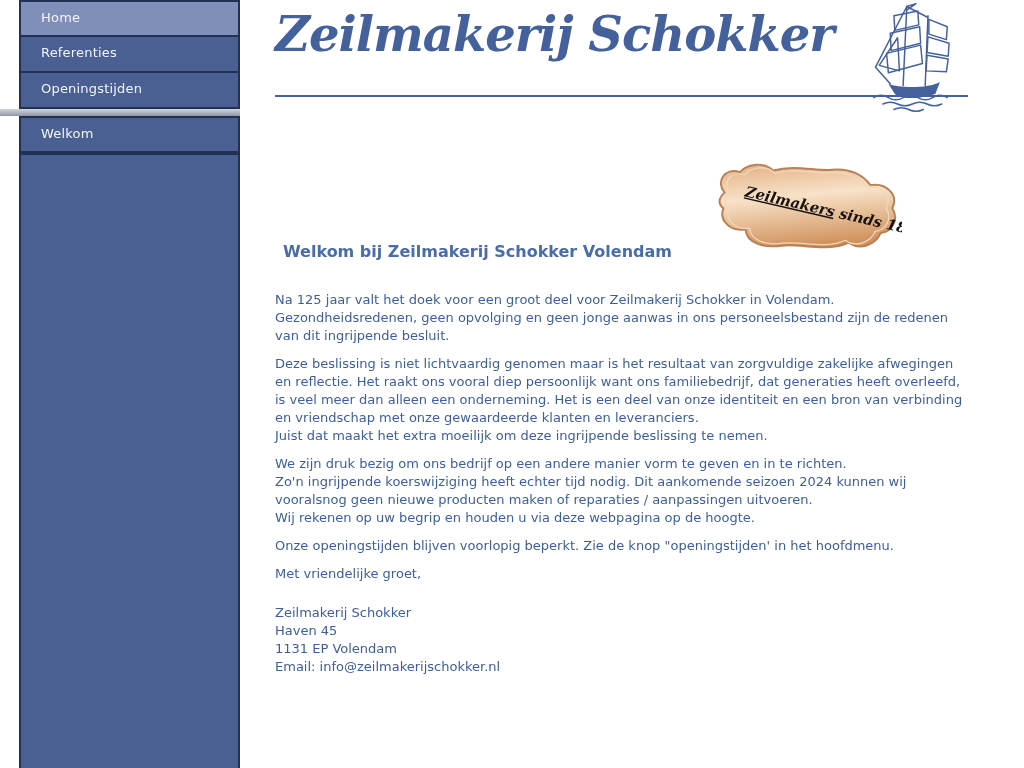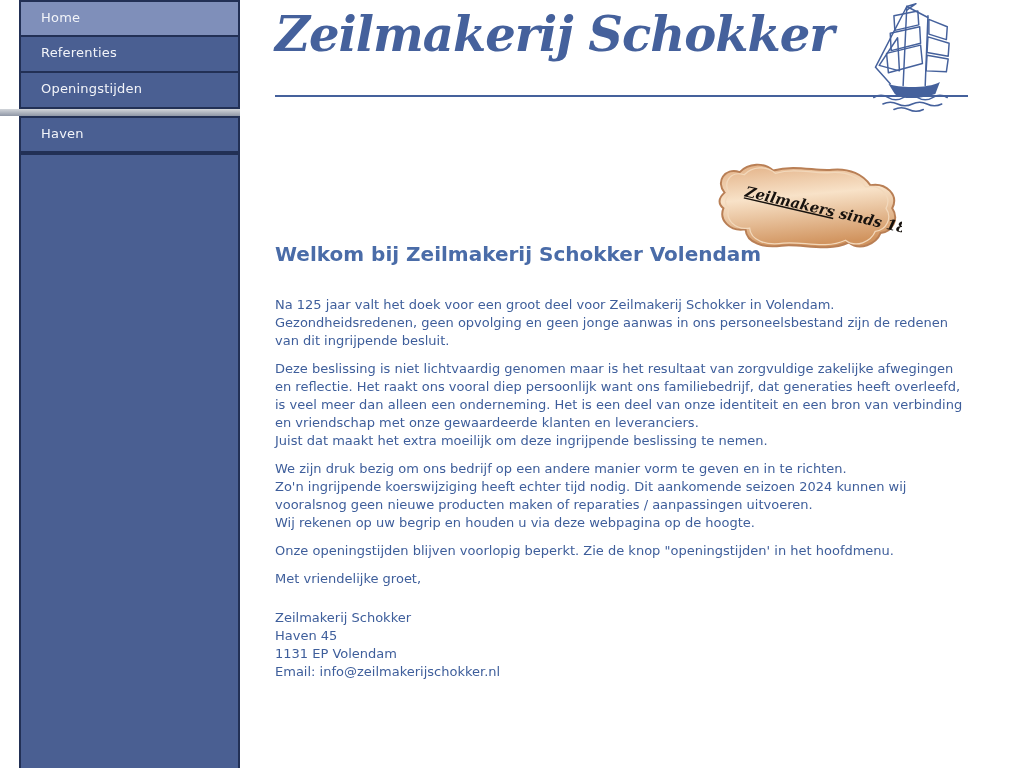--- a/index.html
+++ b/index.html
@@ -88,22 +88,22 @@
     width: 196px; height: 92px;
   }
   .plaque-text {
     font-family: "DejaVu Serif", "Liberation Serif", serif;
     font-style: italic;
     font-weight: 600;
     fill: #17120e;
   }
 
   .page-heading {
-    margin: 0 0 30px 0;
-    font-size: 20px;
+    margin: 0 0 30px 8px;
+    font-size: 16px;
     font-weight: bold;
     color: #4a6ca8;
   }
   .body-text {
     margin: 0 0 10px 0;
     font-size: 13px;
     font-weight: normal;
     line-height: 18px;
     color: #3e5e9b;
     white-space: pre-line;
@@ -114,21 +114,21 @@
 <title>Zeilmakerij Schokker</title></head>
 <body>
 
 <nav class="sidebar">
   <div class="menu-item first active">Home</div>
   <div class="menu-item">Referenties</div>
   <div class="menu-item">Openingstijden</div>
 
   <div class="separator"></div>
 
-  <div class="menu-item">Haven</div>
+  <div class="menu-item">Welkom</div>
 
   <div class="sidebar-filler"></div>
 </nav>
 
 <div class="main">
 
   <div class="header">
     <div class="logo">Zeilmakerij Schokker</div>
     <div class="rule"></div>
 

